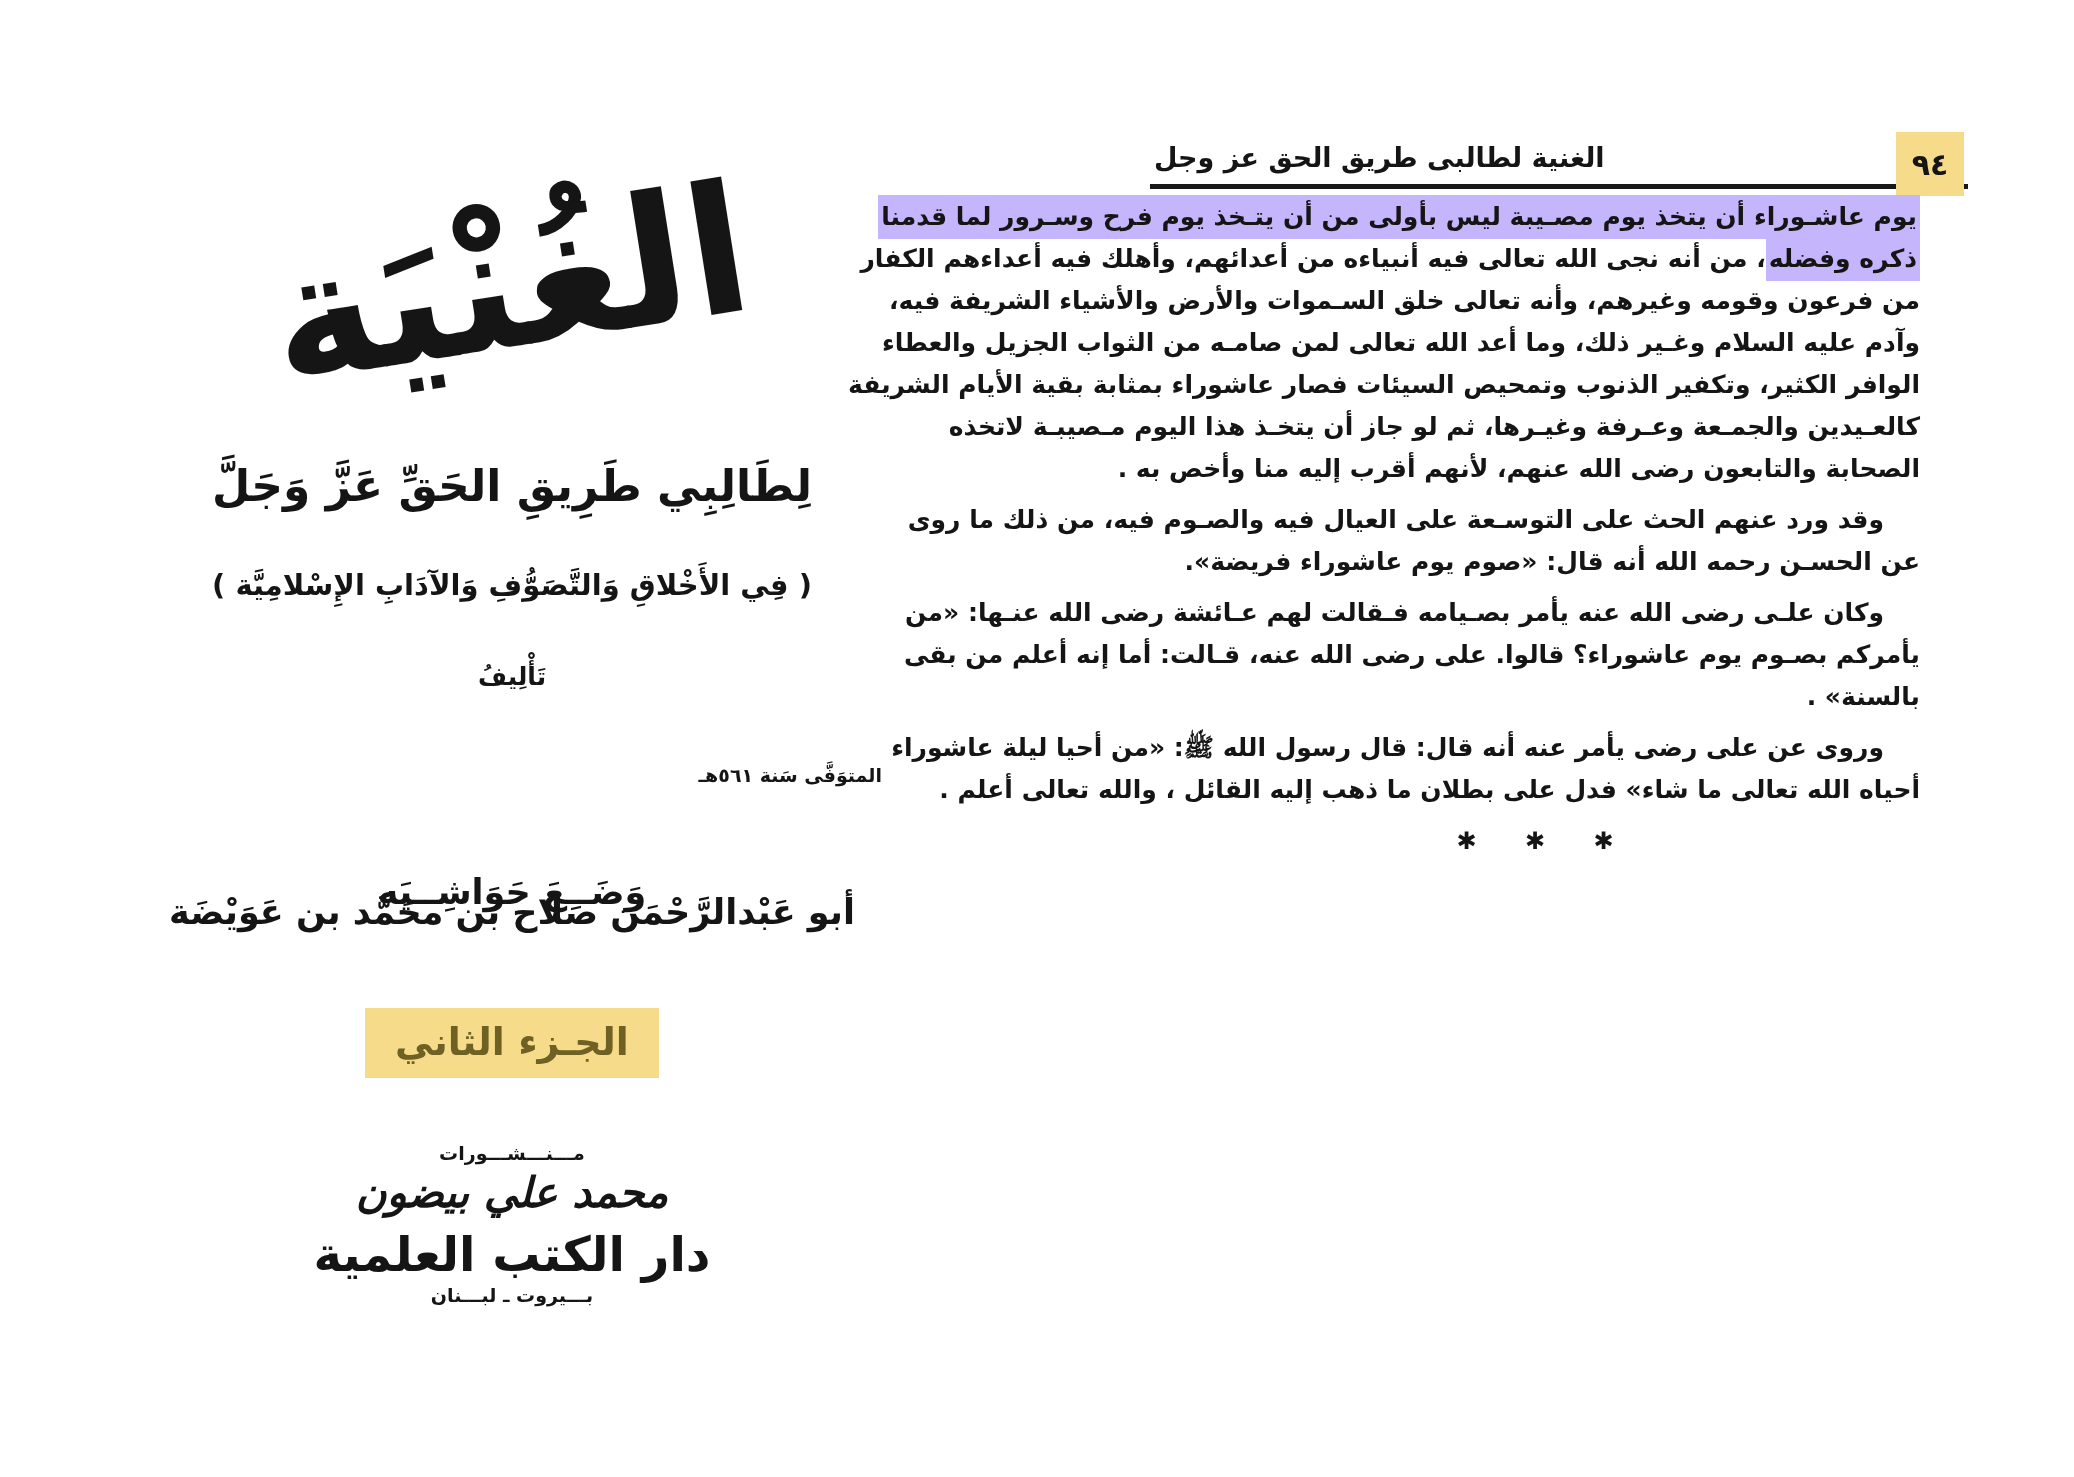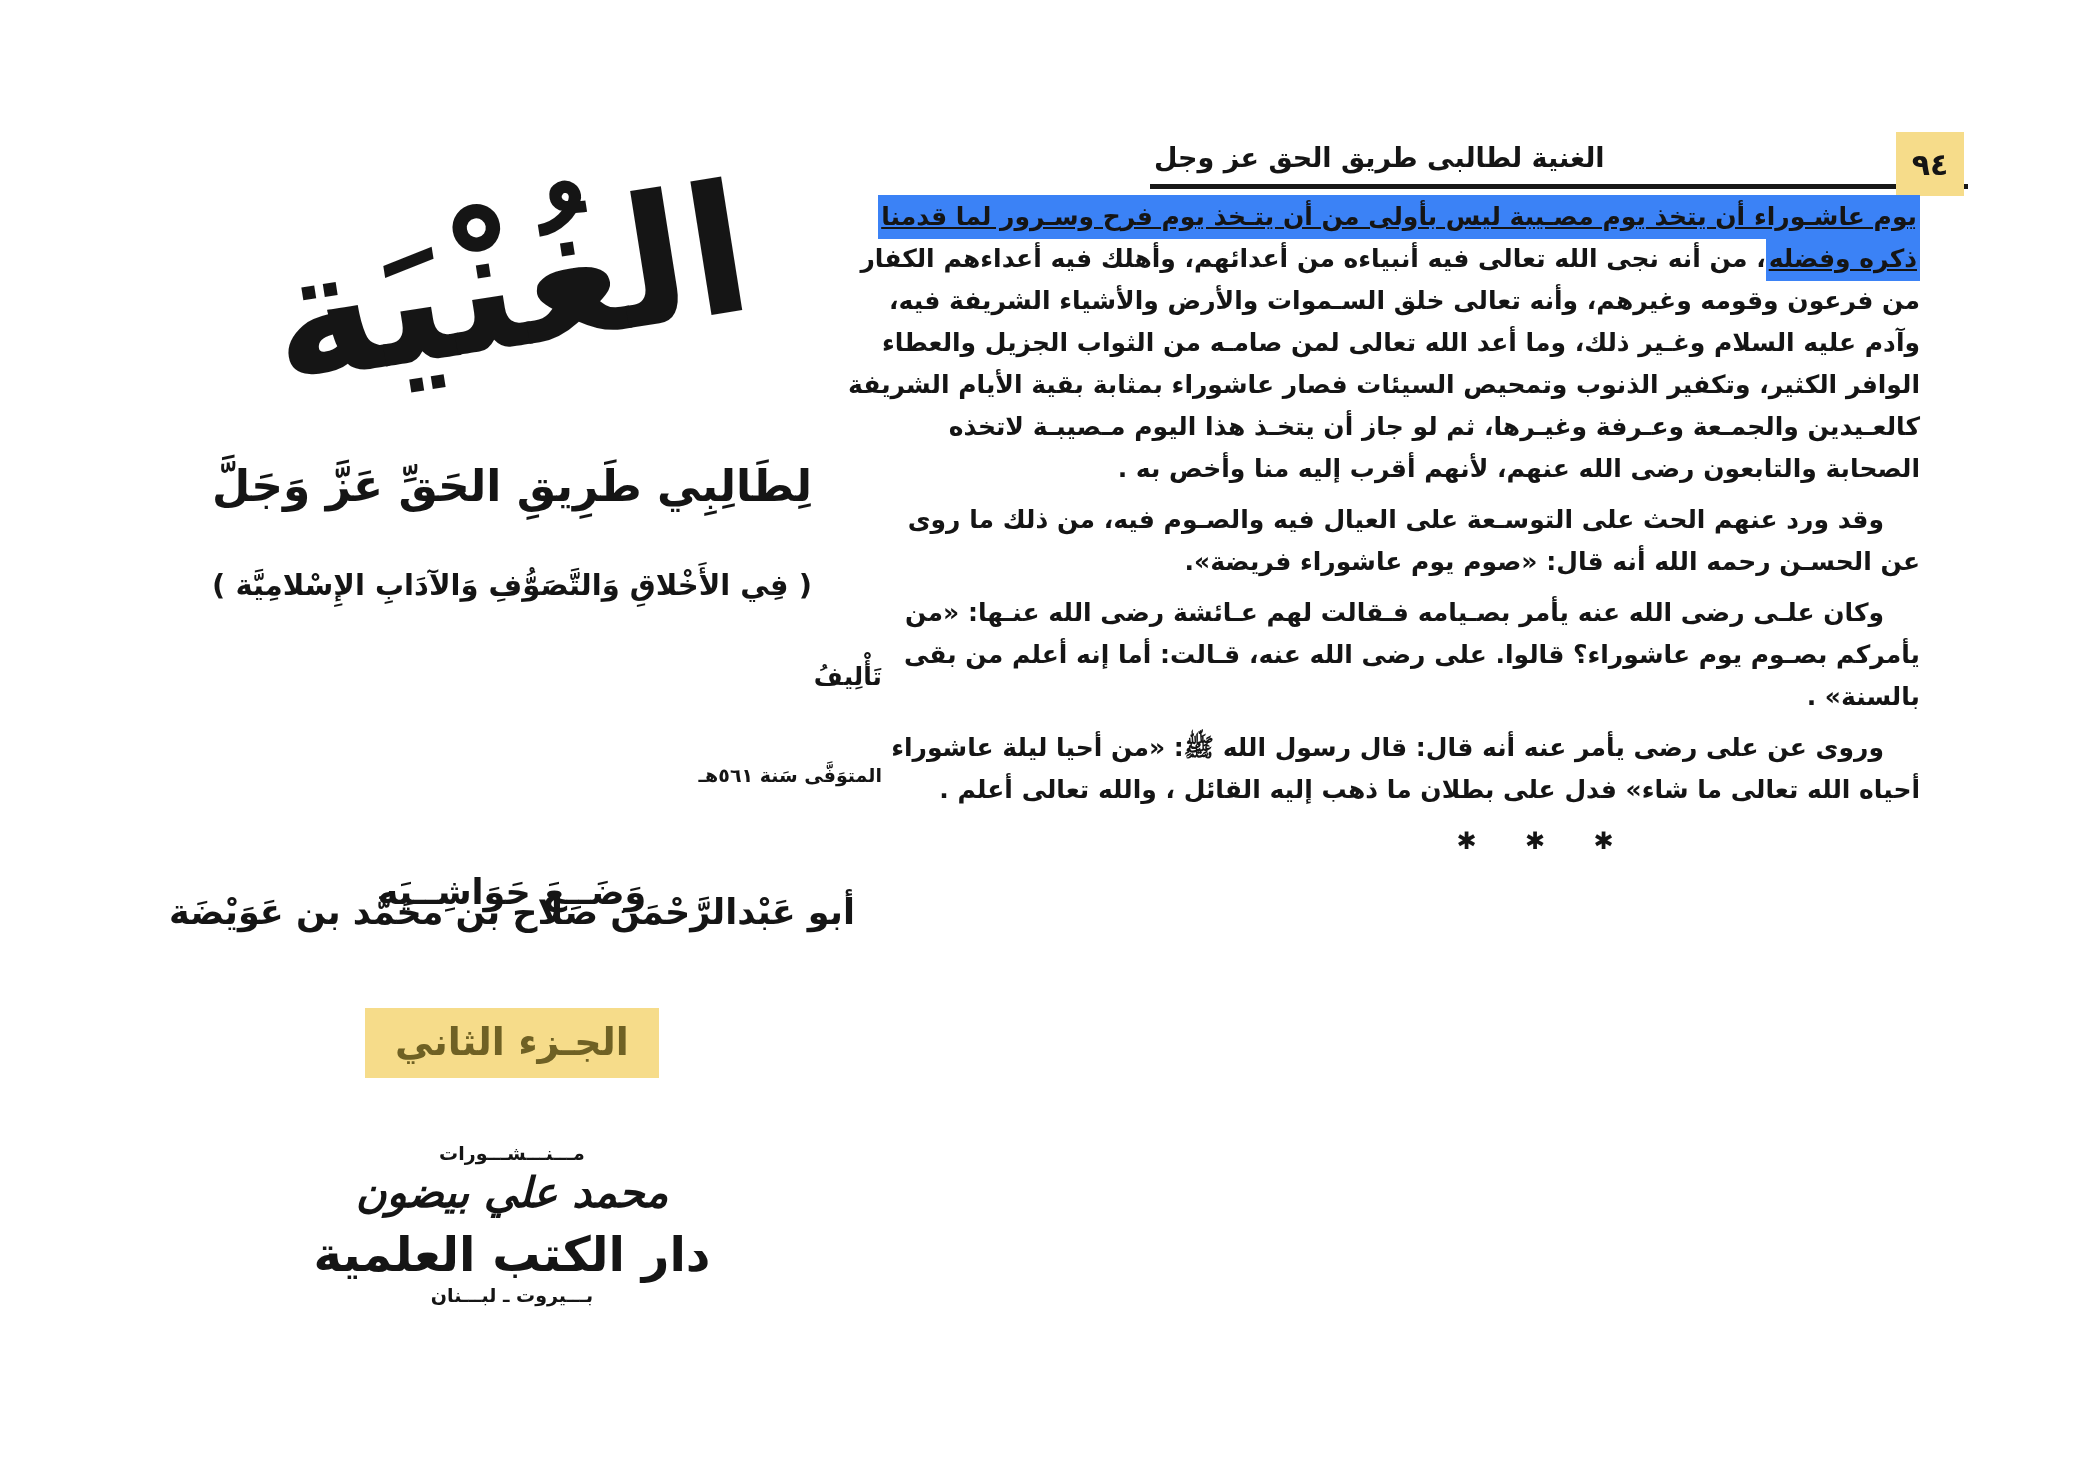--- a/index.html
+++ b/index.html
@@ -15,21 +15,21 @@
   .lpage { left:142px; top:130px; width:740px; height:1280px; direction:rtl; }
   .lrow { position:absolute; left:0; width:100%; text-align:center; }
   .cal-title {
     top:-20px; height:380px; line-height:350px;
     font-size:178px; font-weight:bold;
     transform:rotate(-9deg);
     letter-spacing:-4px;
   }
   .subtitle   { top:330px; font-size:44px; font-weight:bold; }
   .scope-note { top:438px; font-size:29px; font-weight:bold; }
-  .taalif     { top:532px; font-size:25px; font-weight:bold;text-align:right; }
+  .taalif     { top:532px; font-size:25px; font-weight:bold; }
   .author     { top:572px; font-size:38px; font-weight:bold; }
   .death      { top:634px; font-size:19px; font-weight:bold;text-align:right; }
   .hawashi    { top:742px; font-size:35px; font-weight:bold;text-align:center; }
   .annotator  { top:762px; font-size:35px; font-weight:bold; }
   .badge-row  { top:878px; }
   .volume-badge {
     display:inline-block; background:#f6dc8a; color:#6f6124;
     font-size:38px; font-weight:bold; padding:12px 30px 14px 30px;
   }
   .publabel   { top:1012px; font-size:19px; font-weight:bold; }
@@ -47,21 +47,21 @@
     font-size:30px; font-weight:bold;
   }
   .rbody {
     position:absolute; top:64px; left:0; width:770px;
     direction:rtl; font-size:25px; font-weight:bold;
   }
   .para { margin:0 0 9px 0; }
   .bl { height:42px; line-height:42px; white-space:nowrap; text-align:right; overflow:visible; }
   .just { text-align:justify; text-align-last:justify; }
   .indent { padding-right:36px; }
-  .hl { background:#3b82f6; padding:7px 3px 8px 3px;text-decoration:underline; }
+  .hl { background:#c4b5fd; padding:7px 3px 8px 3px; }
   .sep { margin-top:16px; text-align:center; direction:ltr; font-size:24px; letter-spacing:20px; text-indent:20px; }
 </style>
 </head>
 <body>
 
 <div class="page lpage">
   <div class="lrow cal-title">الغُنْيَة</div>
   <div class="lrow subtitle">لِطَالِبِي طَرِيقِ الحَقِّ عَزَّ وَجَلَّ</div>
   <div class="lrow scope-note">( فِي الأَخْلاقِ وَالتَّصَوُّفِ وَالآدَابِ الإِسْلامِيَّة )</div>
   <div class="lrow taalif">تَأْلِيفُ</div>

